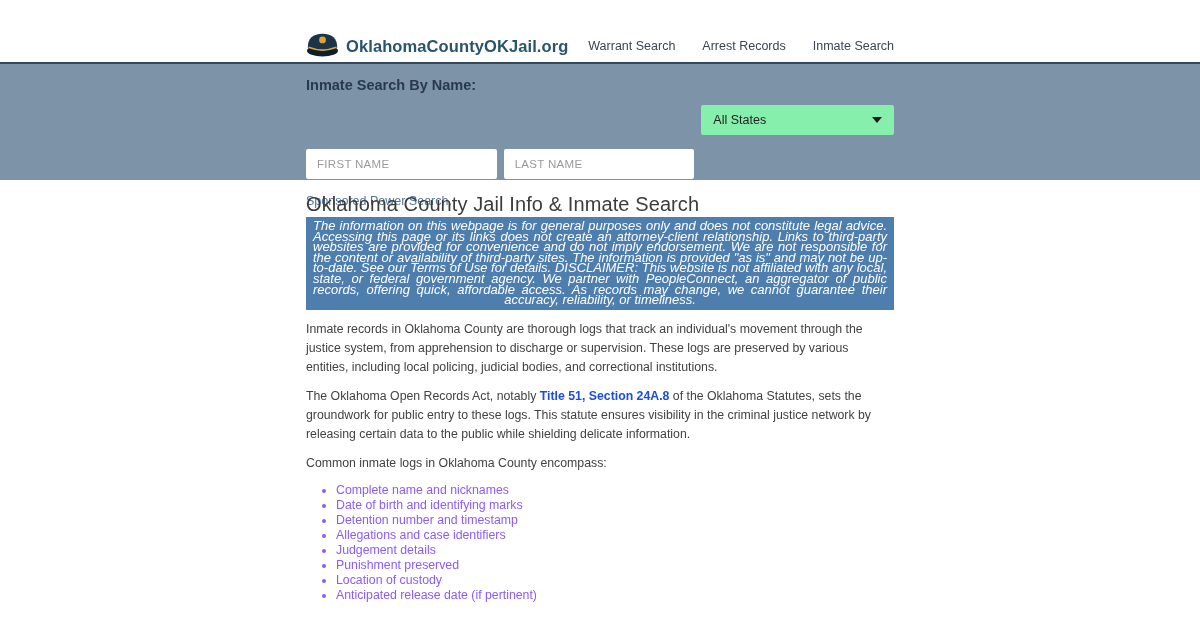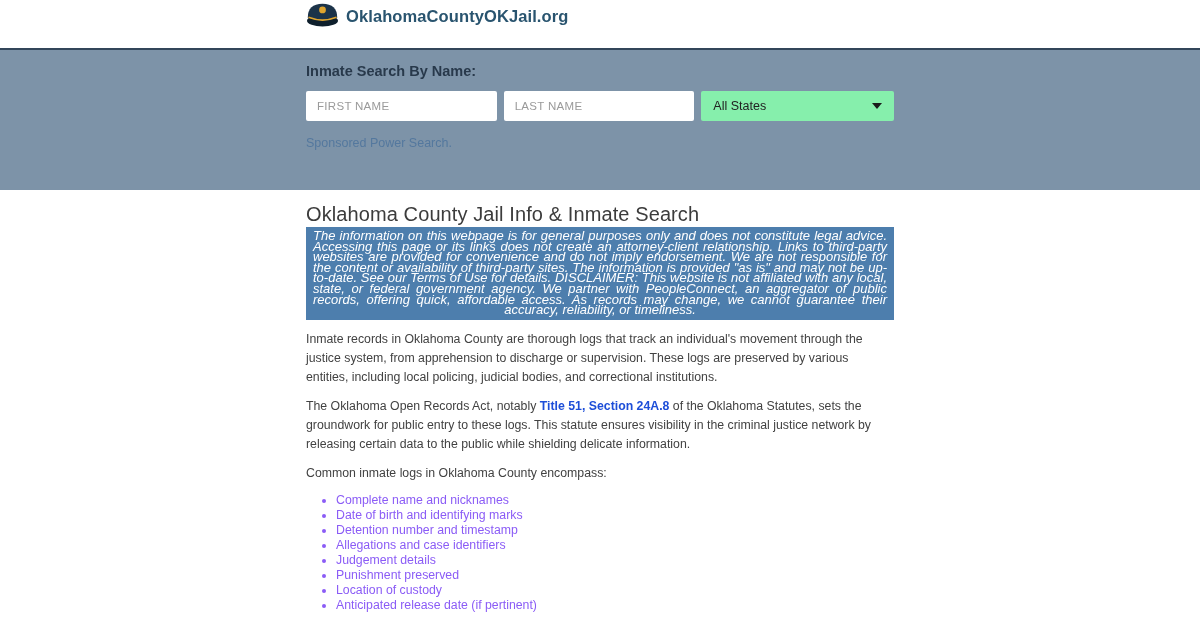--- a/index.html
+++ b/index.html
@@ -1,34 +1,34 @@
 <!DOCTYPE html>
 <html><head>
 <meta charset="utf-8">
 <style>
   * { margin: 0; padding: 0; box-sizing: border-box; }
   html, body { width: 1200px; height: 620px; overflow: hidden; background: #ffffff;
     font-family: "Liberation Sans", sans-serif; }
   .container { width: 588px; margin: 0 auto; }
 
   
-  .site-header { height: 48px; background: #ffffff; display: flex; align-items: flex-start; }
+  .site-header { height: 62px; background: #ffffff; display: flex; align-items: flex-end; }
   .header-inner { display: flex; align-items: center; justify-content: space-between; }
   .brand { display: flex; align-items: center; gap: 7px; text-decoration: none; cursor: pointer; }
   .brand-text { color: #29546f; font-weight: bold; font-size: 16.5px; letter-spacing: 0.1px; }
   .main-nav { display: flex; align-items: center; gap: 27px; }
   .main-nav a { color: #3b4450; font-size: 12.5px; text-decoration: none; cursor: pointer; }
 
   
-  .search-band { background: #7d93a8; border-top: 2px solid #33465a; padding: 13px 0 13px; height: 142px; }
+  .search-band { background: #7d93a8; border-top: 2px solid #33465a; padding: 13px 0 13px; height: 118px; }
   .band-title { color: #28394b; font-weight: bold; font-size: 14.5px; margin-bottom: 12px; }
   .form-row { display: flex; gap: 7px; }
   .form-row > * { flex: 1 1 0; min-width: 0; }
   .text-input { height: 30px; border: none; border-radius: 2px; background: #ffffff;
-    padding: 0 11px; font-size: 11.5px; color: #333; font-family: "Liberation Sans", sans-serif; outline: none; }
+    padding: 0 11px; font-size: 11.5px; color: #333; font-family: "Liberation Sans", sans-serif; outline: none; margin-top: 44px; }
   .text-input::placeholder { color: #9a9a9a; letter-spacing: 0.3px; }
   .select-box { height: 30px; background: #86efac; border-radius: 2px; display: flex;
     align-items: center; justify-content: space-between; padding: 0 12px; font-size: 12.5px;
     color: #222; cursor: pointer; }
   .caret { width: 0; height: 0; border-left: 5px solid transparent; border-right: 5px solid transparent;
     border-top: 6px solid #1b1b1b; }
   .search-btn { height: 30px; background: #3c86c4; border: none; border-radius: 3px; color: #ffffff;
     font-size: 12.5px; letter-spacing: 1px; cursor: pointer; font-family: "Liberation Sans", sans-serif; }
   .sponsored { display: inline-block; margin-top: 15px; color: #54789e; font-size: 12.5px;
     text-decoration: none; cursor: pointer; }
@@ -53,20 +53,25 @@
       <span class="logo">
         <svg viewBox="0 0 44 38" width="33" height="28" aria-hidden="true">
           <ellipse cx="22" cy="28" rx="21" ry="8" fill="#0e1f2c"></ellipse>
           <path d="M2 24 Q2 5 22 5 Q42 5 42 24 Q22 32 2 24 Z" fill="#1c3349"></path>
           <path d="M3 23.5 Q22 31 41 23.5" stroke="#dfa42e" stroke-width="2.2" fill="none"></path>
           <circle cx="22" cy="13.5" r="4.6" fill="#dfa42e"></circle>
         </svg>
       </span>
       <span class="brand-text">OklahomaCountyOKJail.org</span>
     </a>
+    <nav class="main-nav">
+      <a>Warrant Search</a>
+      <a>Arrest Records</a>
+      <a>Inmate Search</a>
+    </nav>
   </div>
 </header>
 
 <section class="search-band">
   <div class="container">
     <div class="band-title">Inmate Search By Name:</div>
     <div class="form-row">
       <input class="text-input" type="text" placeholder="FIRST NAME" style="">
       <input class="text-input" type="text" placeholder="LAST NAME" style="">
       <div class="select-box">

